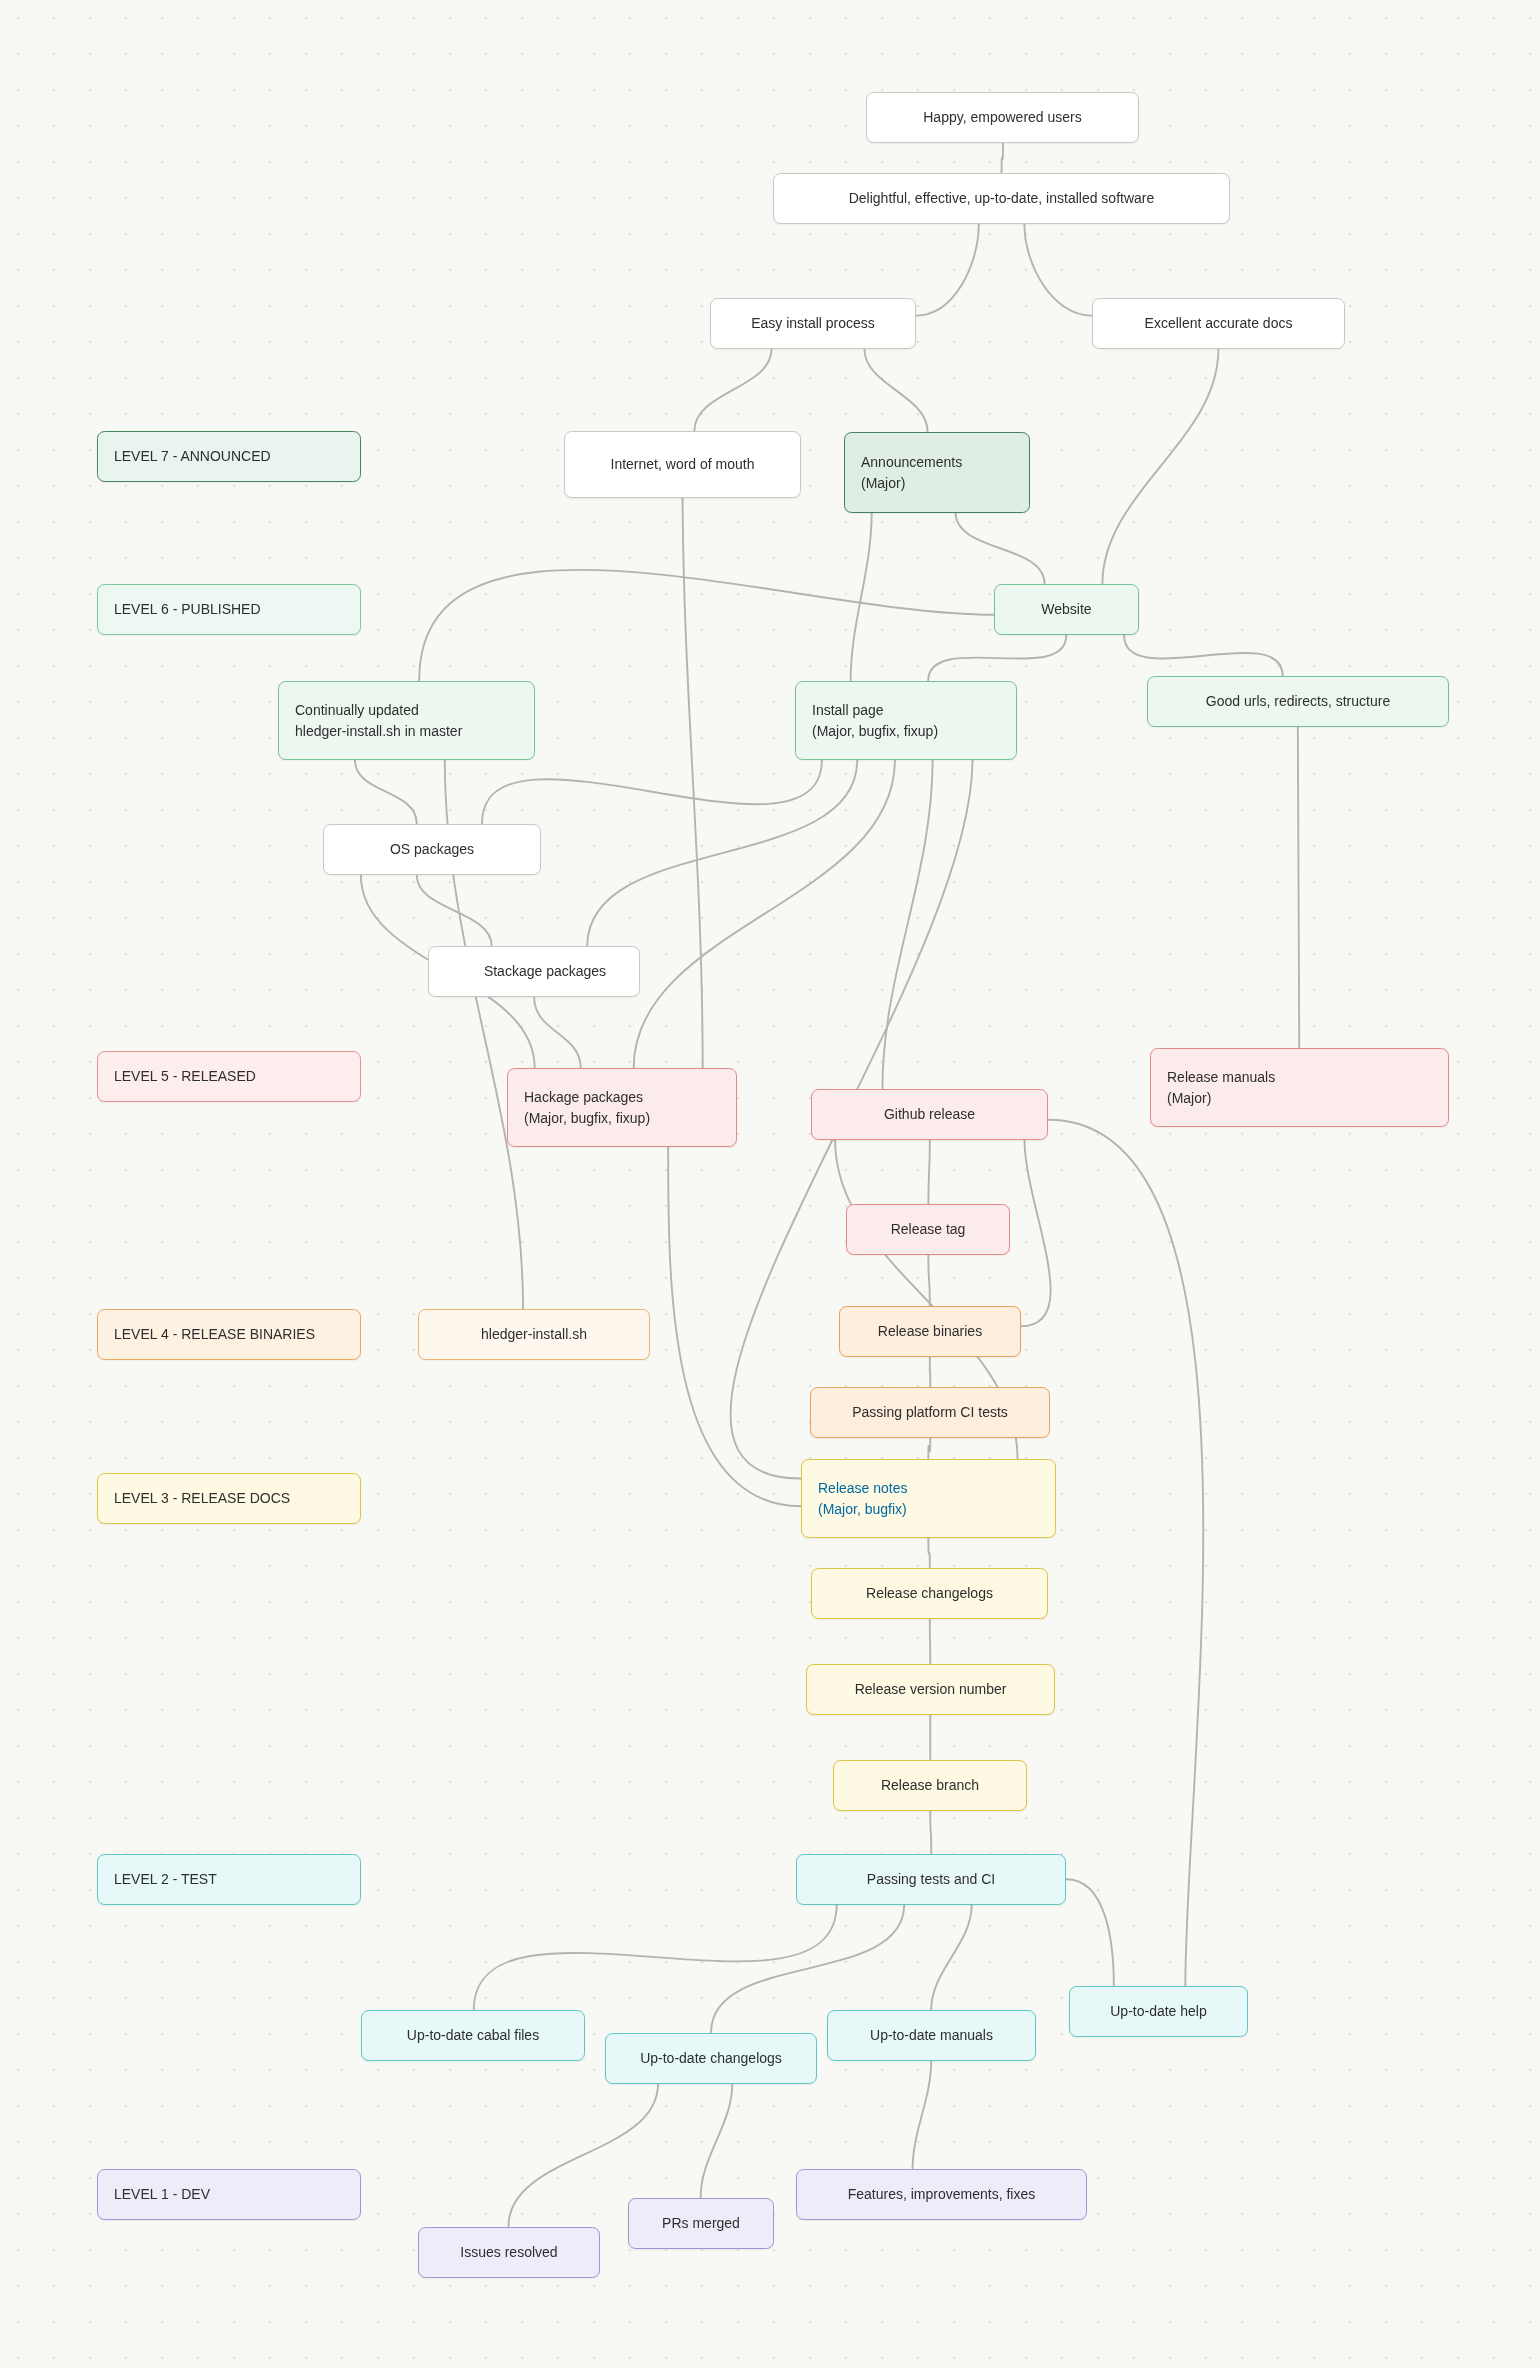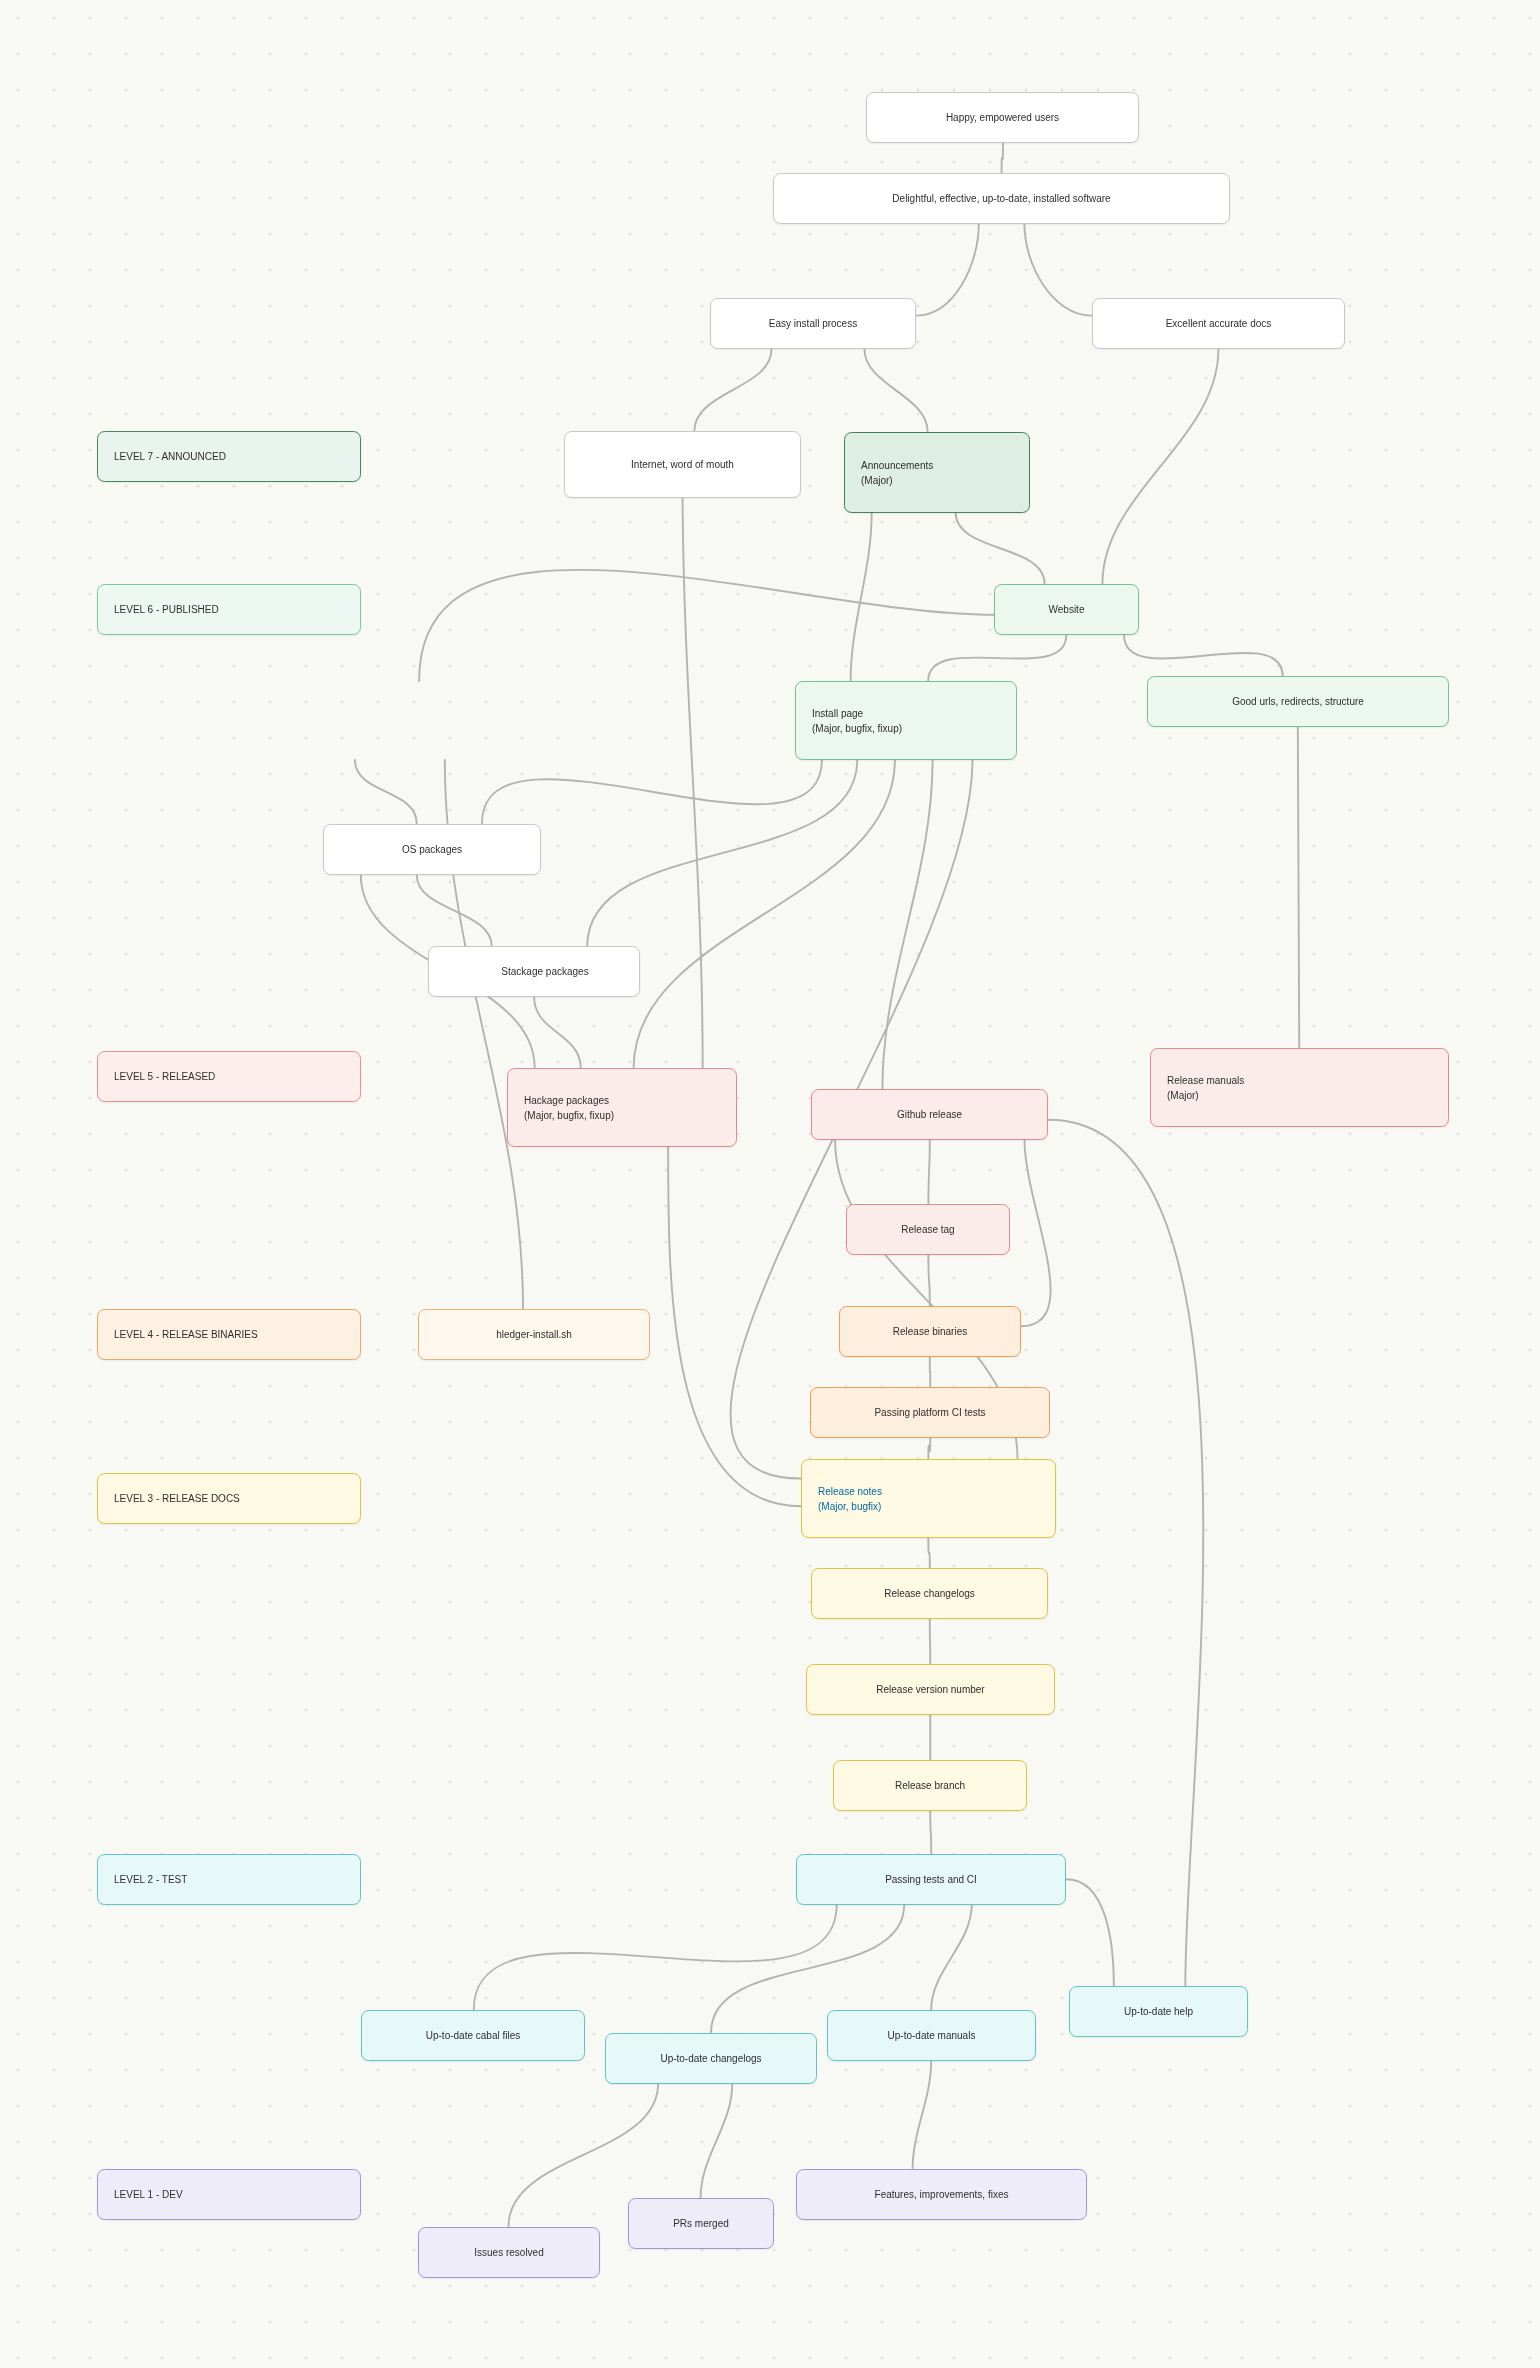--- a/index.html
+++ b/index.html
@@ -9,21 +9,21 @@
     background-image:radial-gradient(circle,#e2e0da 1.5px,transparent 1.6px);
     background-size:36px 36px;
     font-family:"Liberation Sans","DejaVu Sans",sans-serif;
     overflow:hidden;
   }
   svg.edges{position:absolute;left:0;top:0;width:1541px;height:2368px;}
   svg.edges path{fill:none;stroke-width:2px;stroke-linecap:round;}
   .node{
     position:absolute;box-sizing:border-box;border-radius:7.6px;
     display:flex;flex-direction:column;justify-content:center;align-items:center;
-    padding:5.7px 16px;font-size:10px;color:#2e2e2e;line-height:1.5;
+    padding:5.7px 16px;font-size:14px;color:#2e2e2e;line-height:1.5;
     box-shadow:0 1px 1.9px rgba(0,0,0,0.06);
     background:#fff;
   }
   .node.left{align-items:flex-start;text-align:left;}
   .node .line{display:block;white-space:nowrap;}
 </style>
 </head>
 <body>
 
 <div class="canvas">
@@ -100,20 +100,24 @@
     <div class="node left" style="left: 844px; top: 432px; width: 186px; height: 81px; background: rgb(223, 238, 229); border: 1.9px solid rgb(68, 129, 95); color: rgb(46, 46, 46);">
       <span class="line">Announcements</span>
       <span class="line">(Major)</span>
     </div>
     <div class="node left" style="left: 97px; top: 584px; width: 264px; height: 51px; background: rgb(238, 248, 242); border: 1.4px solid rgb(124, 199, 156); color: rgb(46, 46, 46);">
       <span class="line">LEVEL 6 - PUBLISHED</span>
     </div>
     <div class="node" style="left: 994px; top: 584px; width: 145px; height: 51px; background: rgb(236, 247, 240); border: 1.4px solid rgb(116, 194, 150); color: rgb(46, 46, 46);">
       <span class="line">Website</span>
     </div>
+    <div class="node left" style="left: 278px; top: 681px; width: 257px; height: 79px; background: rgb(236, 247, 240); border: 1.4px solid rgb(116, 194, 150); color: rgb(46, 46, 46);">
+      <span class="line">Continually updated</span>
+      <span class="line">hledger-install.sh in master</span>
+    </div>
     <div class="node left" style="left: 795px; top: 681px; width: 222px; height: 79px; background: rgb(236, 247, 240); border: 1.4px solid rgb(116, 194, 150); color: rgb(46, 46, 46);">
       <span class="line">Install page</span>
       <span class="line">(Major, bugfix, fixup)</span>
     </div>
     <div class="node" style="left: 1147px; top: 676px; width: 302px; height: 51px; background: rgb(236, 247, 240); border: 1.4px solid rgb(116, 194, 150); color: rgb(46, 46, 46);">
       <span class="line">Good urls, redirects, structure</span>
     </div>
     <div class="node" style="left: 323px; top: 824px; width: 218px; height: 51px; background: rgb(255, 255, 255); border: 1.4px solid rgb(201, 201, 196); color: rgb(46, 46, 46);">
       <span class="line">OS packages</span>
     </div>

